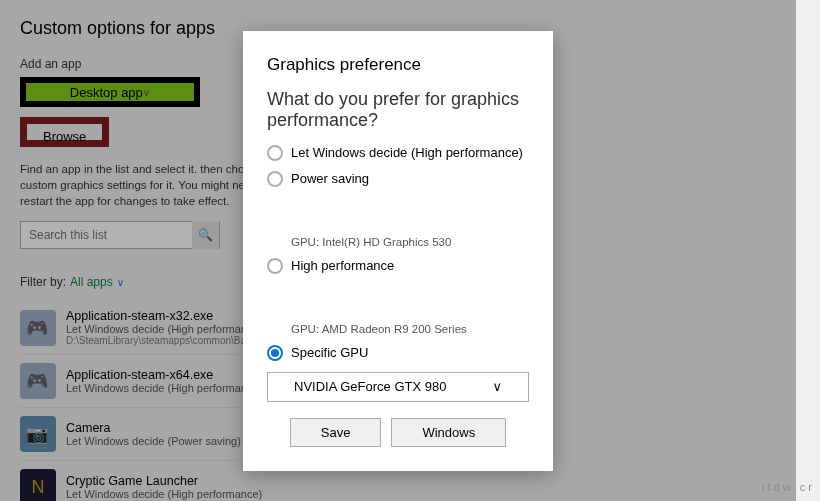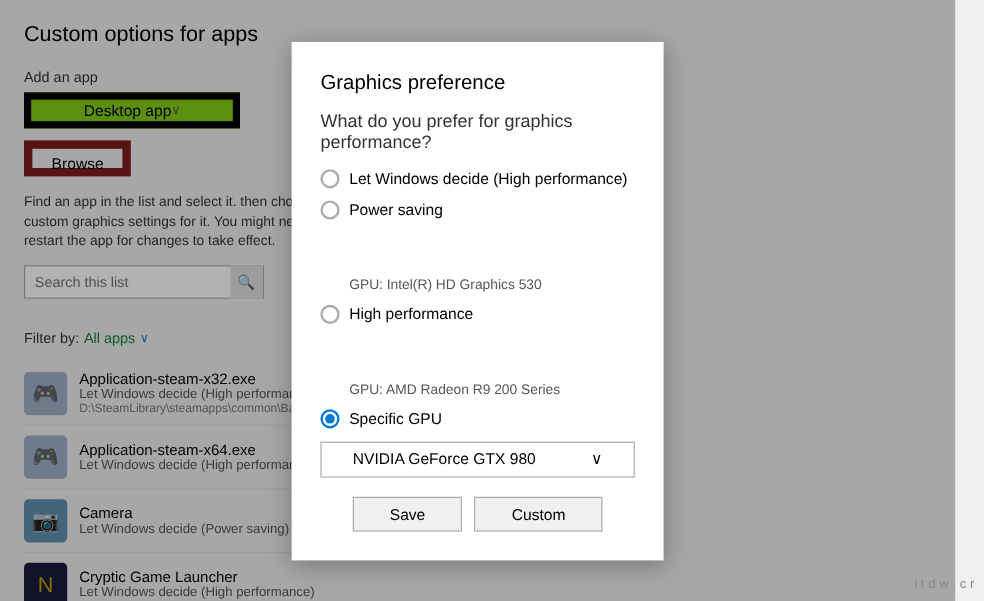--- a/index.html
+++ b/index.html
@@ -221,21 +221,21 @@
     }
 
     .modal-title {
       font-size: 17px;
       font-weight: 400;
       color: #000;
       margin-bottom: 14px;
     }
 
     .modal-question {
-      font-size: 15px;
+      font-size: 18px;
       color: #333;
       margin-bottom: 14px;
     }
 
     .radio-group {
       display: flex;
       flex-direction: column;
       gap: 10px;
       margin-bottom: 16px;
     }
@@ -441,18 +441,18 @@
             <span>NVIDIA GeForce GTX 980</span>
             <span>∨</span>
           </div>
         </div>
       </div>
 
     </div>
 
     <div class="modal-buttons">
       <button class="modal-btn primary">Save</button>
-      <button class="modal-btn">Custom</button>
+      <button class="modal-btn">Windows</button>
     </div>
   </div>
 </div>
 
 <div class="watermark">i t d w . c r</div>
 
 </body></html>

